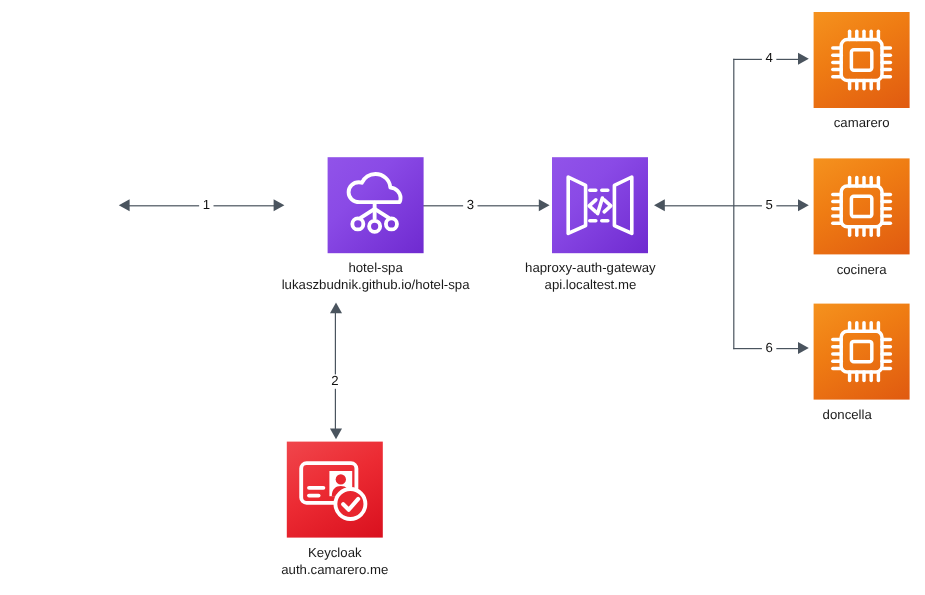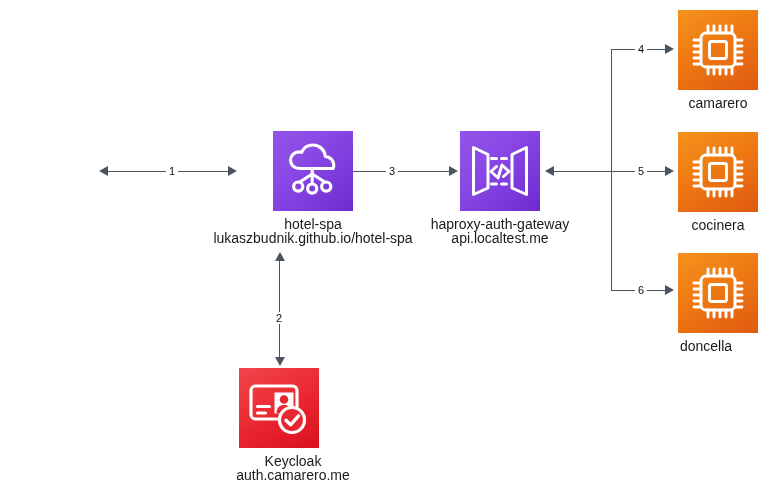--- a/index.html
+++ b/index.html
@@ -30,21 +30,21 @@
     justify-content: center;
   }
   .node-box svg { display: block; }
   .node-label {
     position: absolute;
     left: 50%;
     transform: translateX(-50%);
     top: 86px;
     text-align: center;
     white-space: nowrap;
-    font-size: 14px;
+    font-size: 11px;
     line-height: 14px;
     color: #1a1a1a;
   }
   .node-label .l2 { display: block; text-align: center; }
 
   
   #node-users        { left: 14px;  top: 136px; width: 78px; height: 60px; }
   #node-users .users-label {
     position: absolute; left: 50%; transform: translateX(-50%);
     top: 64px; font-size: 11.5px; color: #1a1a1a; white-space: nowrap;
@@ -159,21 +159,21 @@
           <circle cx="42.2" cy="43.6" r="4.6"></circle>
         </g>
       </svg>
     </div>
     <div class="node-label">
       <span>hotel-spa</span>
       <span class="l2">lukaszbudnik.github.io/hotel-spa</span>
     </div>
   </div>
 
-  <div class="node" id="node-haproxy" style="width:80px;height:80px;border-radius:19px;">
+  <div class="node" id="node-haproxy" style="width:64px;height:80px;border-radius:19px;">
     <div class="node-box purple-grad">
       <svg width="62" height="60" viewBox="0 0 62 60">
         <g fill="none" stroke="#ffffff" stroke-width="3" stroke-linecap="round" stroke-linejoin="round">
 
           <path d="M4.5 6.5 L19.0 13.5 L19.0 47.0 L4.5 53.5 Z"></path>
 
           <path d="M57.5 6.5 L43.0 13.5 L43.0 47.0 L57.5 53.5 Z"></path>
 
           <path d="M22.5 17.5 L39.5 17.5" stroke-dasharray="5 5"></path>
 
@@ -184,21 +184,21 @@
           <path d="M33.0 24.0 L29.0 37.0"></path>
         </g>
       </svg>
     </div>
     <div class="node-label">
       <span>haproxy-auth-gateway</span>
       <span class="l2">api.localtest.me</span>
     </div>
   </div>
 
-  <div class="node" id="node-keycloak" style="width:80px;height:80px;padding-left:28px;">
+  <div class="node" id="node-keycloak" style="width:80px;height:80px;">
     <div class="node-box red-grad">
       <svg width="62" height="56" viewBox="0 0 62 56">
 
         <rect x="3" y="6" width="46" height="33" rx="4.5" ry="4.5" fill="none" stroke="#ffffff" stroke-width="3.2"></rect>
 
         <path d="M9.5 26.5 L21.5 26.5" fill="none" stroke="#ffffff" stroke-width="3.2" stroke-linecap="round"></path>
         <path d="M9.5 33.0 L17.5 33.0" fill="none" stroke="#ffffff" stroke-width="3.2" stroke-linecap="round"></path>
 
         <rect x="26.5" y="12.5" width="19" height="21" fill="#ffffff"></rect>
         <circle cx="36" cy="19.5" r="4.3" fill="#e8262f"></circle>

